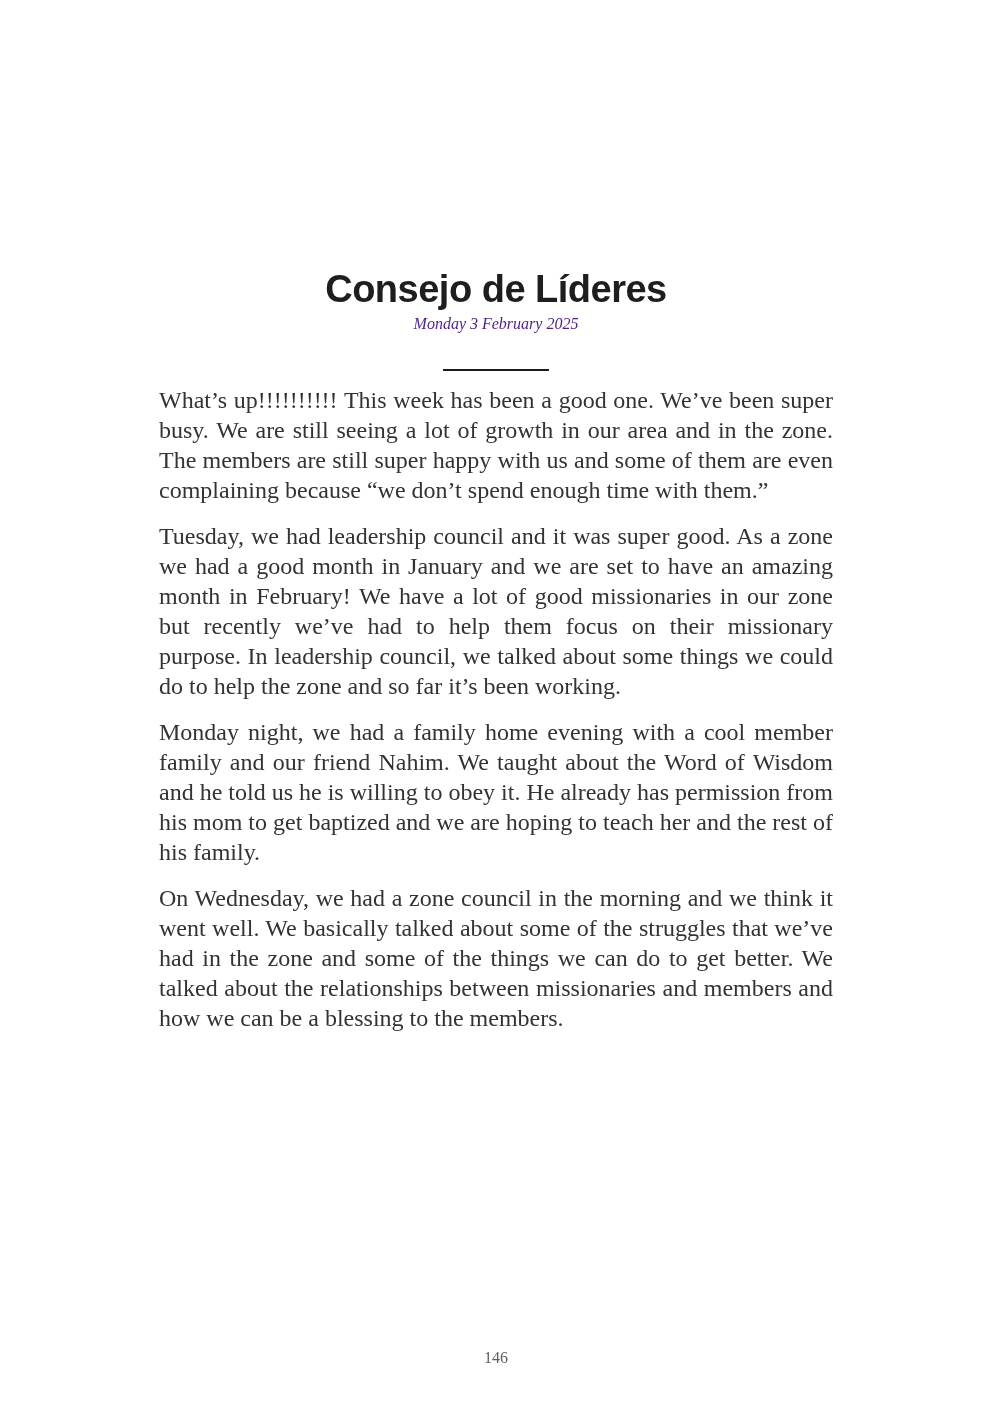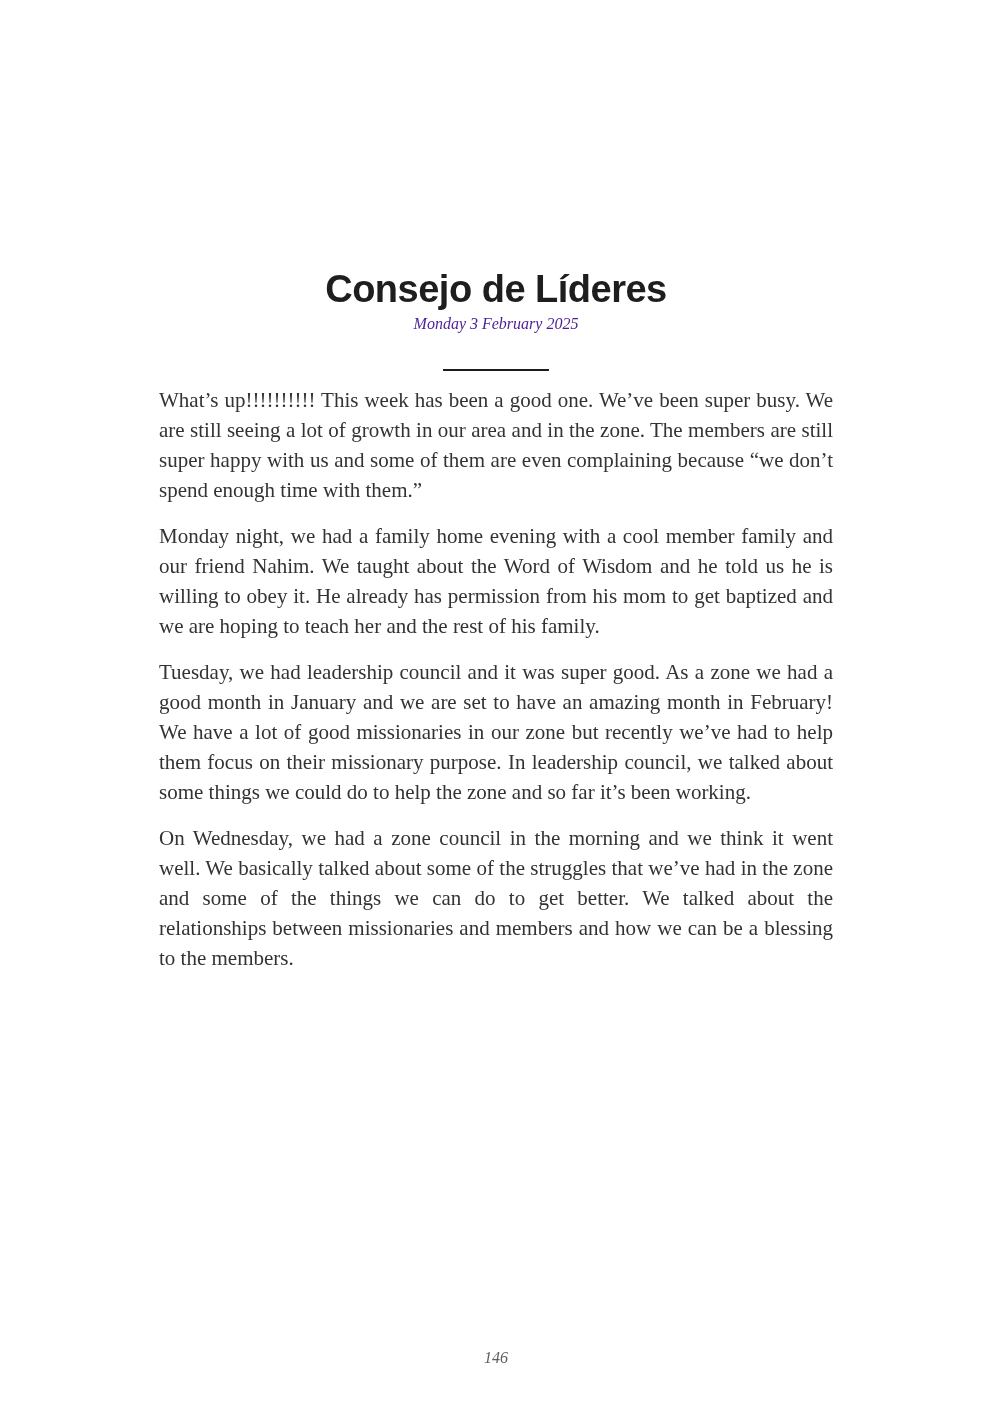--- a/index.html
+++ b/index.html
@@ -37,35 +37,34 @@
     color: #4c1d95;
   }
   .section-divider {
     width: 106px;
     height: 2px;
     background: #1c1c1c;
     margin: 36px auto 0 auto;
   }
   .entry-body {
     padding: 14px 159px 0 159px;
-    font-size: 21px;
+    font-size: 24px;
     line-height: 30px;
     color: #333333;
     text-align: justify;
   }
   .entry-body p {
     margin: 0 0 16px 0;
   }
   .page-footer {
     position: absolute;
     bottom: 36px;
     left: 0;
     width: 100%;
     text-align: center;
-    font-style: italic;
   }
   .page-number {
     font-family: "Liberation Serif", serif;
     font-size: 16px;
     color: #5f5f5f;
   }
 </style>
 </head>
 <body>
 
@@ -73,22 +72,22 @@
 
   <header class="entry-header">
     <h1 class="entry-title">Consejo de Líderes</h1>
     <div class="entry-date">Monday 3 February 2025</div>
   </header>
 
   <div class="section-divider"></div>
 
   <article class="entry-body">
     <p>What’s up!!!!!!!!!! This week has been a good one. We’ve been super busy. We are still seeing a lot of growth in our area and in the zone. The members are still super happy with us and some of them are even complaining because “we don’t spend enough time with them.”</p>
+    <p>Tuesday, we had leadership council and it was super good. As a zone we had a good month in January and we are set to have an amazing month in February! We have a lot of good missionaries in our zone but recently we’ve had to help them focus on their missionary purpose. In leadership council, we talked about some things we could do to help the zone and so far it’s been working.</p>
     <p>Monday night, we had a family home evening with a cool member family and our friend Nahim. We taught about the Word of Wisdom and he told us he is willing to obey it. He already has permission from his mom to get baptized and we are hoping to teach her and the rest of his family.</p>
-    <p>Tuesday, we had leadership council and it was super good. As a zone we had a good month in January and we are set to have an amazing month in February! We have a lot of good missionaries in our zone but recently we’ve had to help them focus on their missionary purpose. In leadership council, we talked about some things we could do to help the zone and so far it’s been working.</p>
     <p>On Wednesday, we had a zone council in the morning and we think it went well. We basically talked about some of the struggles that we’ve had in the zone and some of the things we can do to get better. We talked about the relationships between missionaries and members and how we can be a blessing to the members.</p>
   </article>
 
   <footer class="page-footer">
     <div class="page-number">146</div>
   </footer>
 
 </div>
 
 </body></html>

